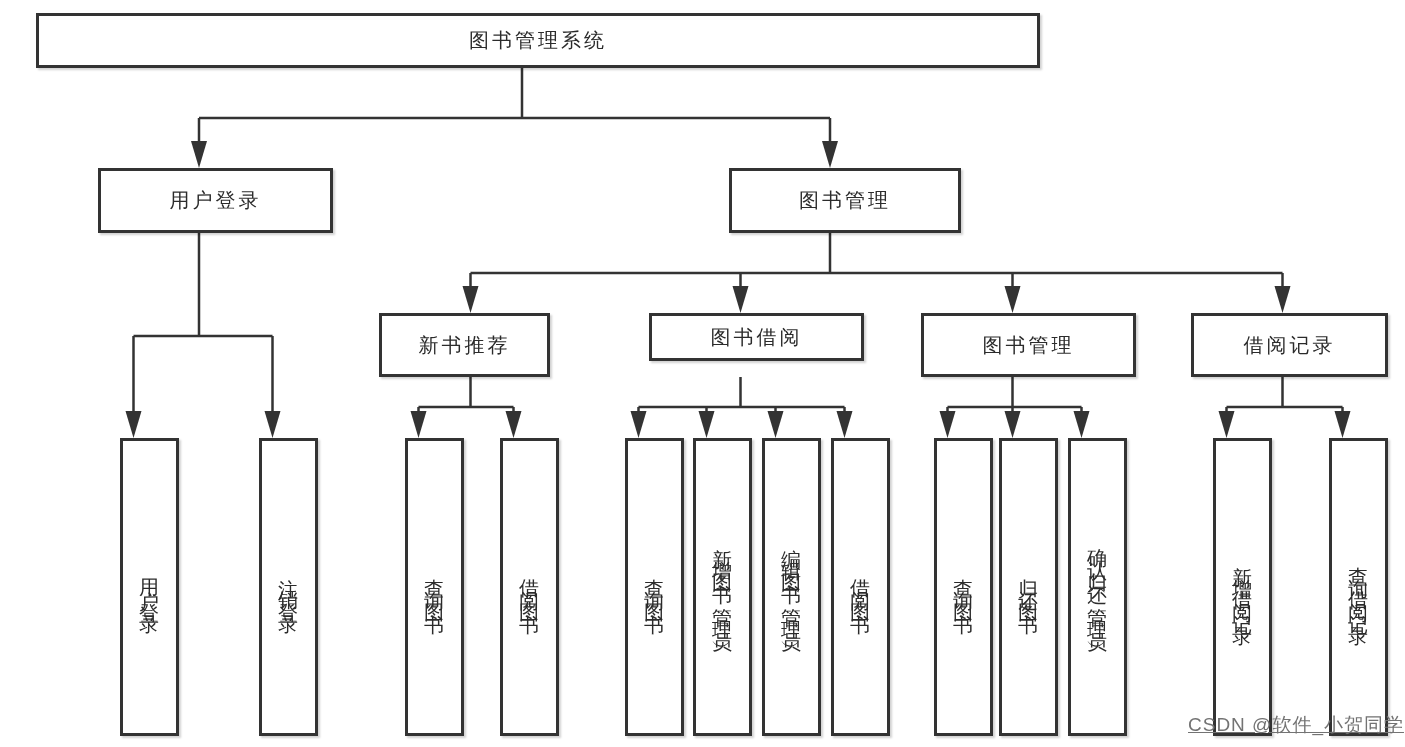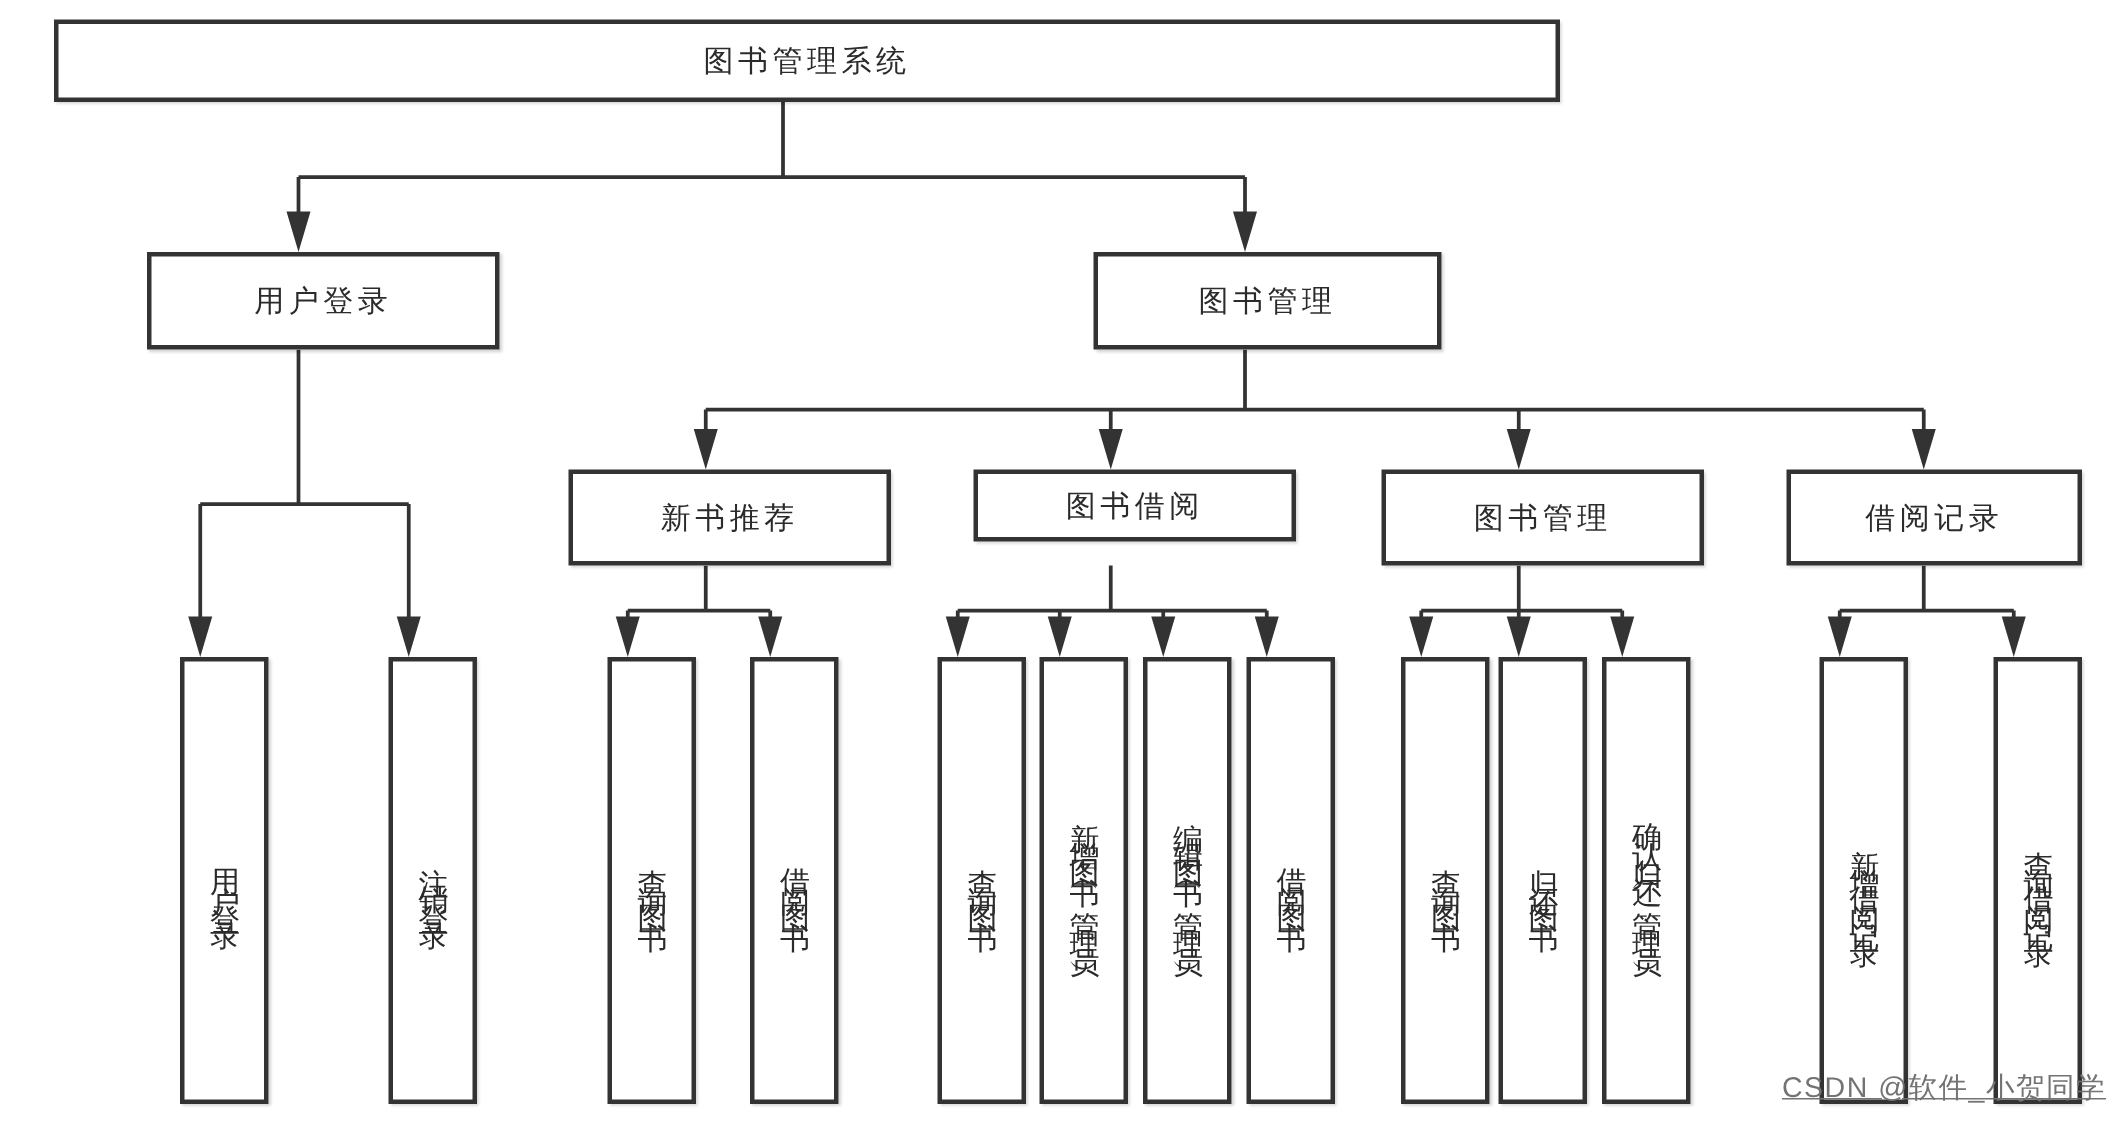--- a/index.html
+++ b/index.html
@@ -114,21 +114,21 @@
     <span>图书管理系统</span>
   </div>
 
   <div class="node node-h" style="left:82px;top:168px;width:235px;height:65px">
     <span>用户登录</span>
   </div>
   <div class="node node-h" style="left:713px;top:168px;width:232px;height:65px">
     <span>图书管理</span>
   </div>
 
-  <div class="node node-h" style="left:363px;top:313px;width:215px;height:64px">
+  <div class="node node-h" style="left:363px;top:313px;width:171px;height:64px">
     <span>新书推荐</span>
   </div>
   <div class="node node-h" style="left:633px;top:313px;width:215px;height:48px">
     <span>图书借阅</span>
   </div>
   <div class="node node-h" style="left:905px;top:313px;width:215px;height:64px">
     <span>图书管理</span>
   </div>
   <div class="node node-h" style="left:1175px;top:313px;width:197px;height:64px">
     <span>借阅记录</span>

